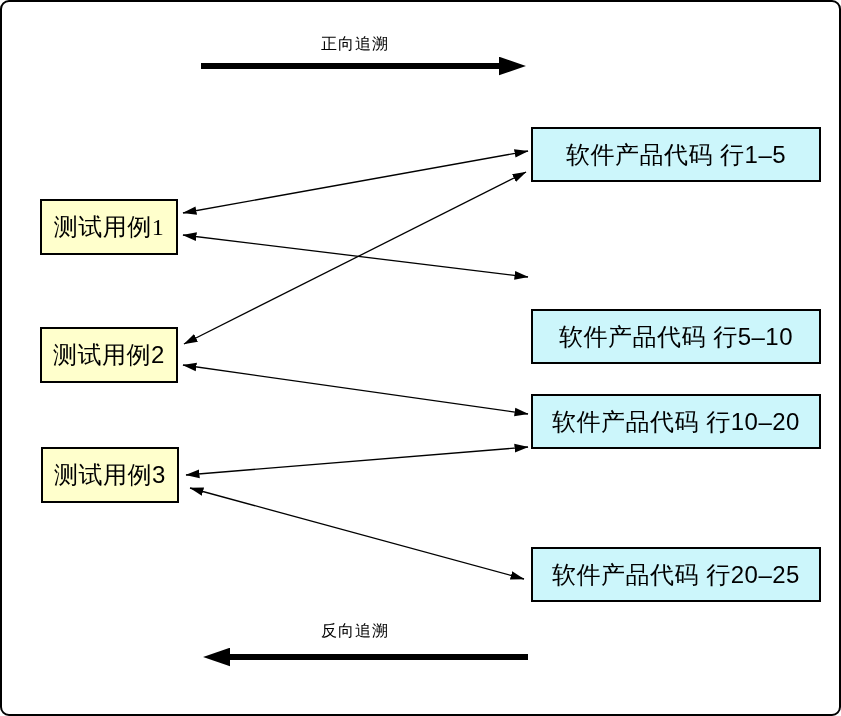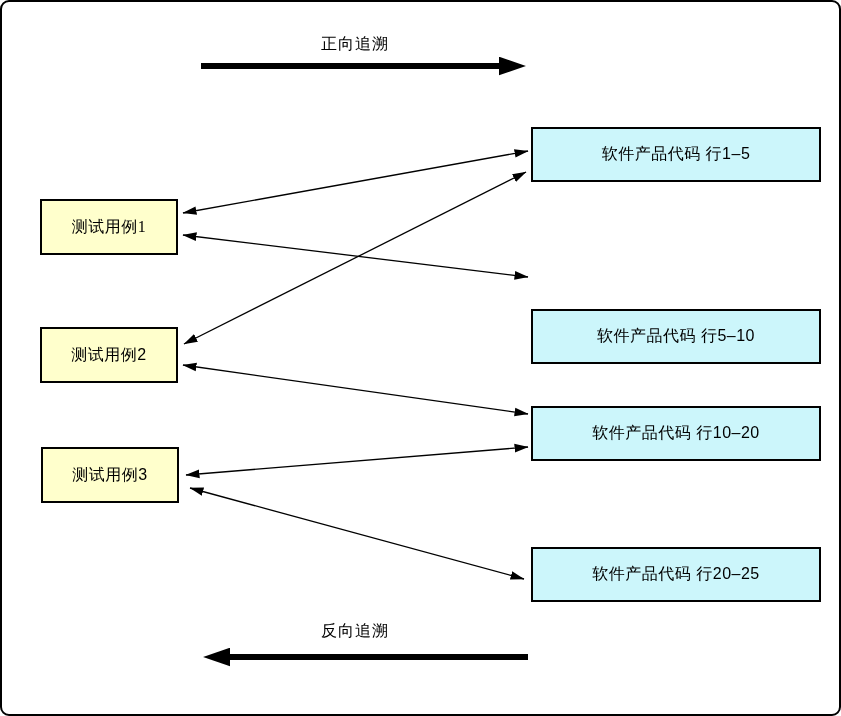--- a/index.html
+++ b/index.html
@@ -24,35 +24,35 @@
     width: 841px;
     height: 716px;
   }
   .node {
     position: absolute;
     box-sizing: border-box;
     border: 2px solid #000000;
     display: flex;
     align-items: center;
     justify-content: center;
-    font-size: 16px;
+    font-size: 24px;
     color: #000000;
     letter-spacing: 0.5px;
     white-space: nowrap;
   }
   .test-case { width: 138px; height: 56px; }
   .code-block { width: 290px; height: 55px; }
 
   #tc1 { left: 38px;  top: 197px; }
   #tc2 { left: 38px;  top: 325px; }
   #tc3 { left: 39px;  top: 445px; }
 
   #code1 { left: 529px; top: 125px; }
   #code2 { left: 529px; top: 267px; margin-top: 40px; }
-  #code3 { left: 529px; top: 404px; }
+  #code3 { left: 529px; top: 392px; }
   #code4 { left: 529px; top: 545px; }
 
   .flow-label {
     position: absolute;
     width: 200px;
     text-align: center;
     font-size: 16px;
     color: #000000;
     letter-spacing: 1px;
   }

